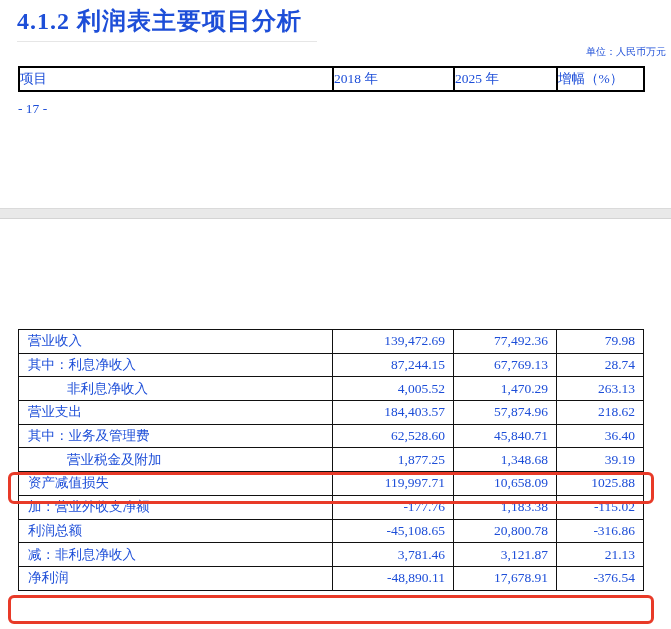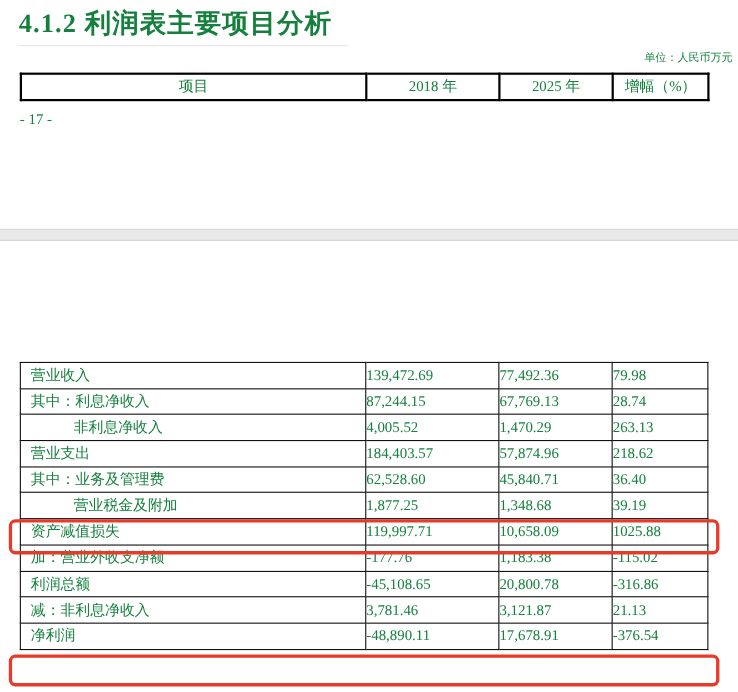--- a/index.html
+++ b/index.html
@@ -1,46 +1,46 @@
 <!DOCTYPE html>
 <html><head>
 <meta charset="utf-8">
 <style>
   html,body { margin:0; padding:0; background:#fff; }
   .page {
     position:relative; width:671px; height:629px; background:#ffffff;
-    font-family:"Liberation Serif","DejaVu Serif",serif; color:#15803d; overflow:hidden;
+    font-family:"Liberation Serif","DejaVu Serif",serif; color:#1d4ed8; overflow:hidden;
   }
   .doc-title {
     position:absolute; left:17px; top:5px; font-size:24px; font-weight:700;
     letter-spacing:1px; white-space:nowrap;
   }
   .title-underline {
     position:absolute; left:17px; top:41px; width:300px; height:1px; background:#e6e6e6;
   }
   .unit-label { position:absolute; top:45px; right:5px; font-size:10px; white-space:nowrap; }
   .hdr-table, .data-table {
     position:absolute; left:18px; width:625px; border-collapse:collapse;
     table-layout:fixed; font-size:13.5px;
   }
   .hdr-table { top:66px; }
-  .hdr-table td { border:2px solid #000; height:22px; text-align:center; padding:0; }
+  .hdr-table td { border:2px solid #000; height:22px; text-align:left; padding:0; }
   .page-num { position:absolute; top:101px; left:18px; width:625px; font-size:13.5px; }
   .page-break {
     position:absolute; top:208px; left:0; width:671px; height:11px;
     background:#e9e9e9; border-top:1px solid #dadada; border-bottom:1px solid #d4d4d4;
     box-sizing:border-box;
   }
   .data-table { top:329px; }
   .data-table td {
     border:1.5px solid #111; height:22.7px; padding:0; overflow:hidden; white-space:nowrap;
   }
   .cell-item { text-align:left; padding-left:9px !important;margin-top:20px; }
   .cell-item.indent { padding-left:48px !important; }
-  .cell-num { padding-right:8px !important; }
+  .cell-num { text-align:right; padding-right:8px !important; }
   .annotation-box {
     position:absolute; border:3px solid #e83a28; border-radius:6px; box-sizing:border-box;
     pointer-events:none;
   }
   #box-impairment { left:8px; top:472px; width:646px; height:32px; }
   #box-netprofit  { left:8px; top:595px; width:646px; height:29px; }
 </style>
 </head>
 <body>
 

